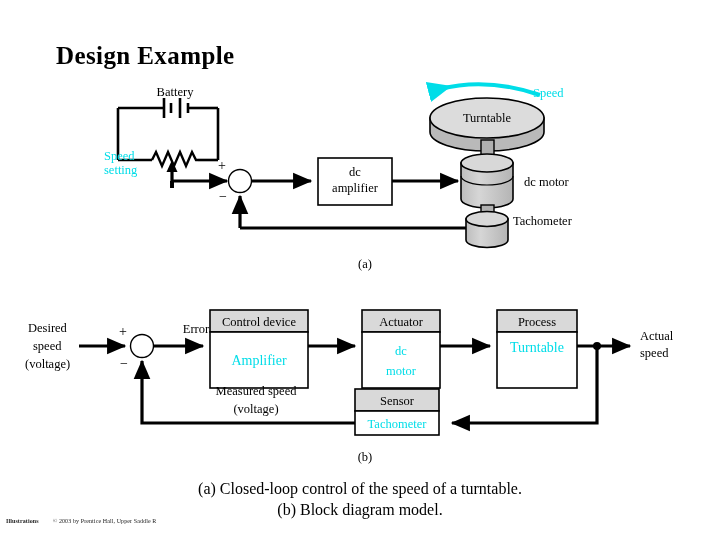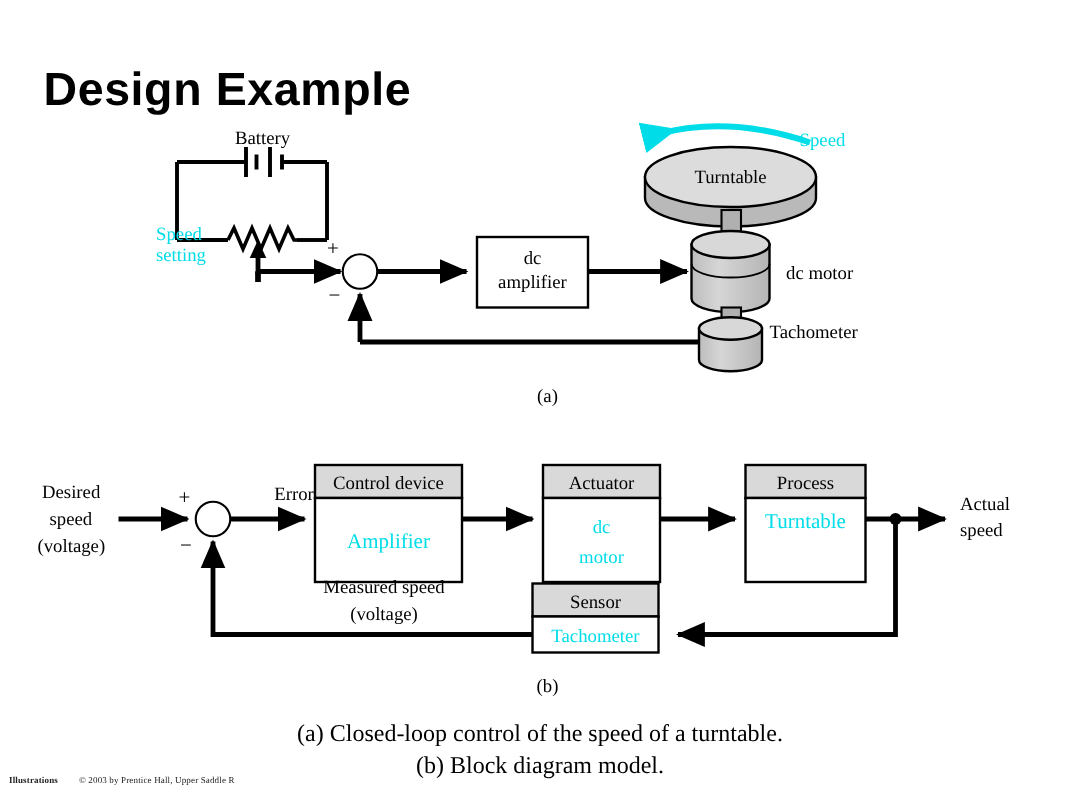--- a/index.html
+++ b/index.html
@@ -16,26 +16,26 @@
     color: #000000;
   }
   #slide {
     position: absolute;
     inset: 0;
     width: 720px;
     height: 540px;
   }
   #page-title {
     position: absolute;
-    left: 29px;
+    left: 56px;
     top: 42px;
-    font-size: 31px;
+    font-size: 25px;
     font-weight: bold;
     letter-spacing: 0.4px;
-    font-family: Liberation Sans, sans-serif;
+    font-family: Liberation Serif, serif;
     white-space: nowrap;
   }
   svg#figure {
     position: absolute;
     left: 0;
     top: 0;
   }
   .lbl {
     font-family: "Liberation Serif", "DejaVu Serif", serif;
     font-size: 12.5px;

